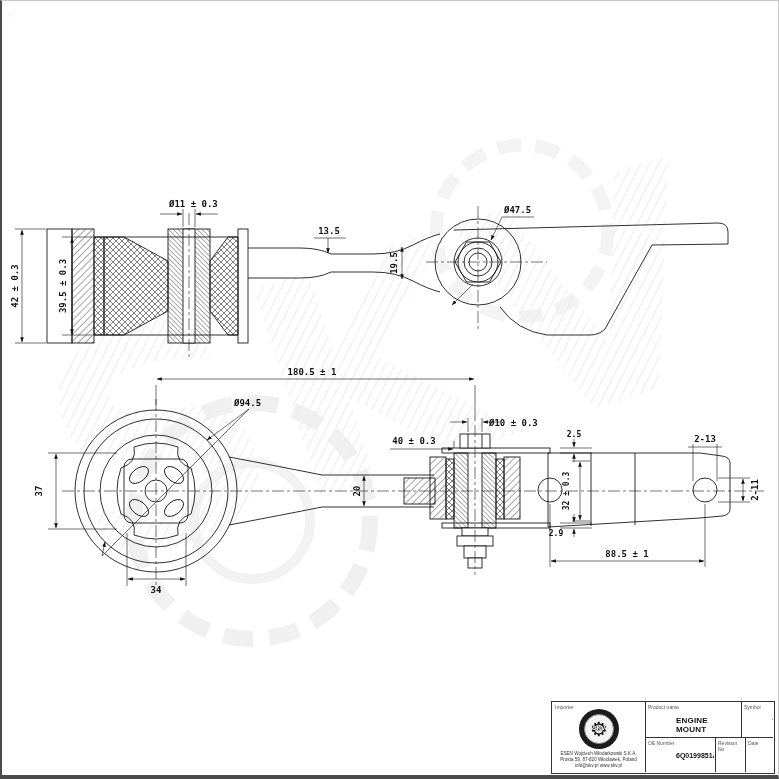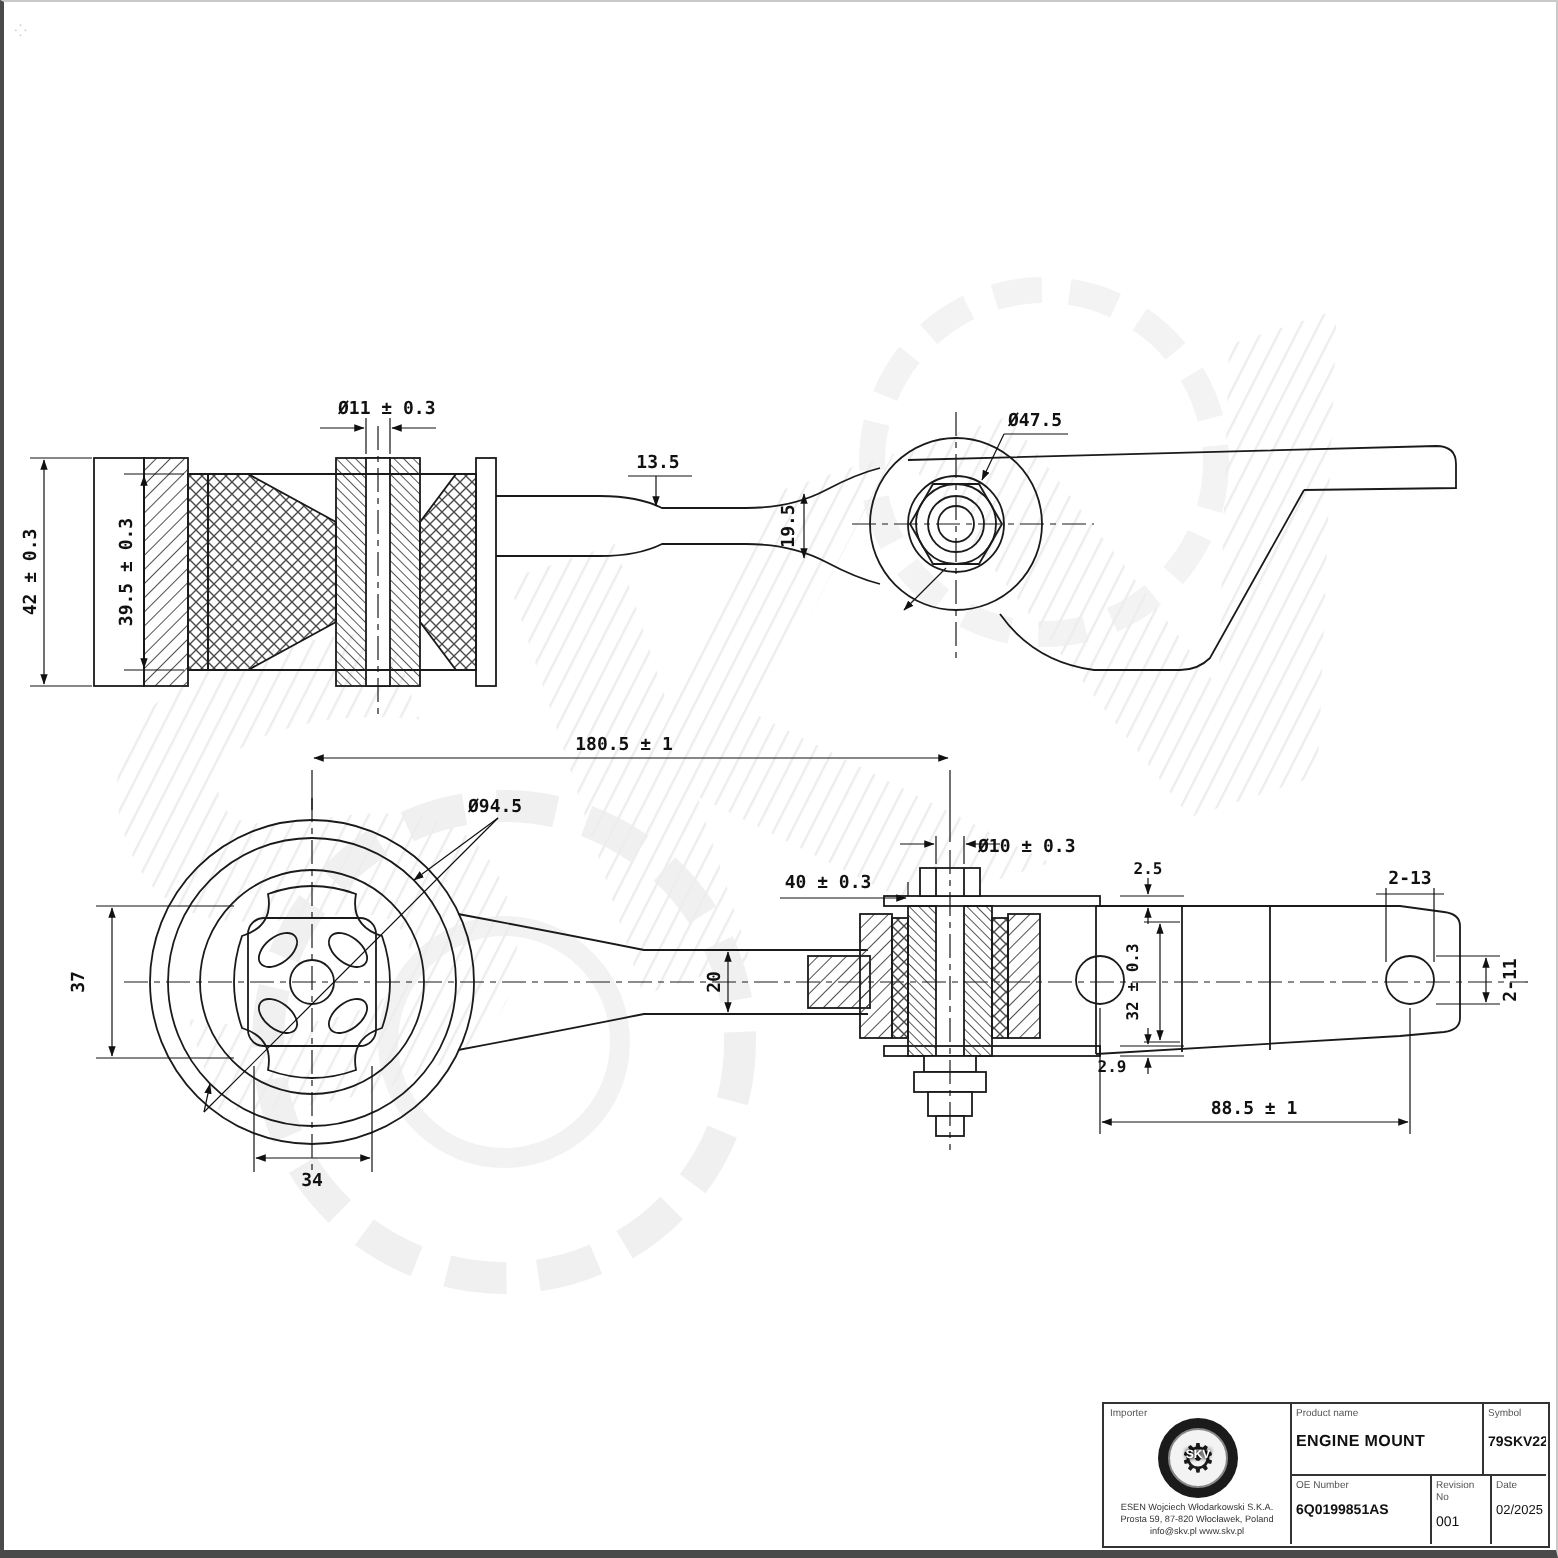--- a/index.html
+++ b/index.html
@@ -17,21 +17,21 @@
   .dts{font:bold 8px "DejaVu Sans Mono", monospace;fill:#111;}
   .wmtxt{font:bold 300px "DejaVu Sans", sans-serif;}
   
   .tblock{
     position:absolute;left:549px;top:700px;width:222px;height:71px;
     border:1px solid #333;background:#fff;font-family:"Liberation Sans",sans-serif;
   }
   .tb-line{position:absolute;background:#333;}
   .tb-cell{position:absolute;overflow:hidden;}
   .tb-label{font-size:5px;color:#555;line-height:6px;}
-  .tb-value{color:#111;}
+  .tb-value{color:#111;margin-left:28px;}
   .v-product{font-size:8px;font-weight:bold;margin-top:6px;letter-spacing:.2px;}
   .v-symbol{font-size:7px;font-weight:bold;margin-top:8px;}
   .v-oe{font-size:7px;font-weight:bold;margin-top:6px;}
   .v-rev{font-size:7px;margin-top:6px;}
   .v-date{font-size:6.5px;margin-top:6px;}
   .logo-wrap{position:absolute;left:27px;top:7px;width:40px;height:40px;}
   .logo-outer{
     width:40px;height:40px;border-radius:50%;background:#1b1b1b;
     display:flex;align-items:center;justify-content:center;
   }

